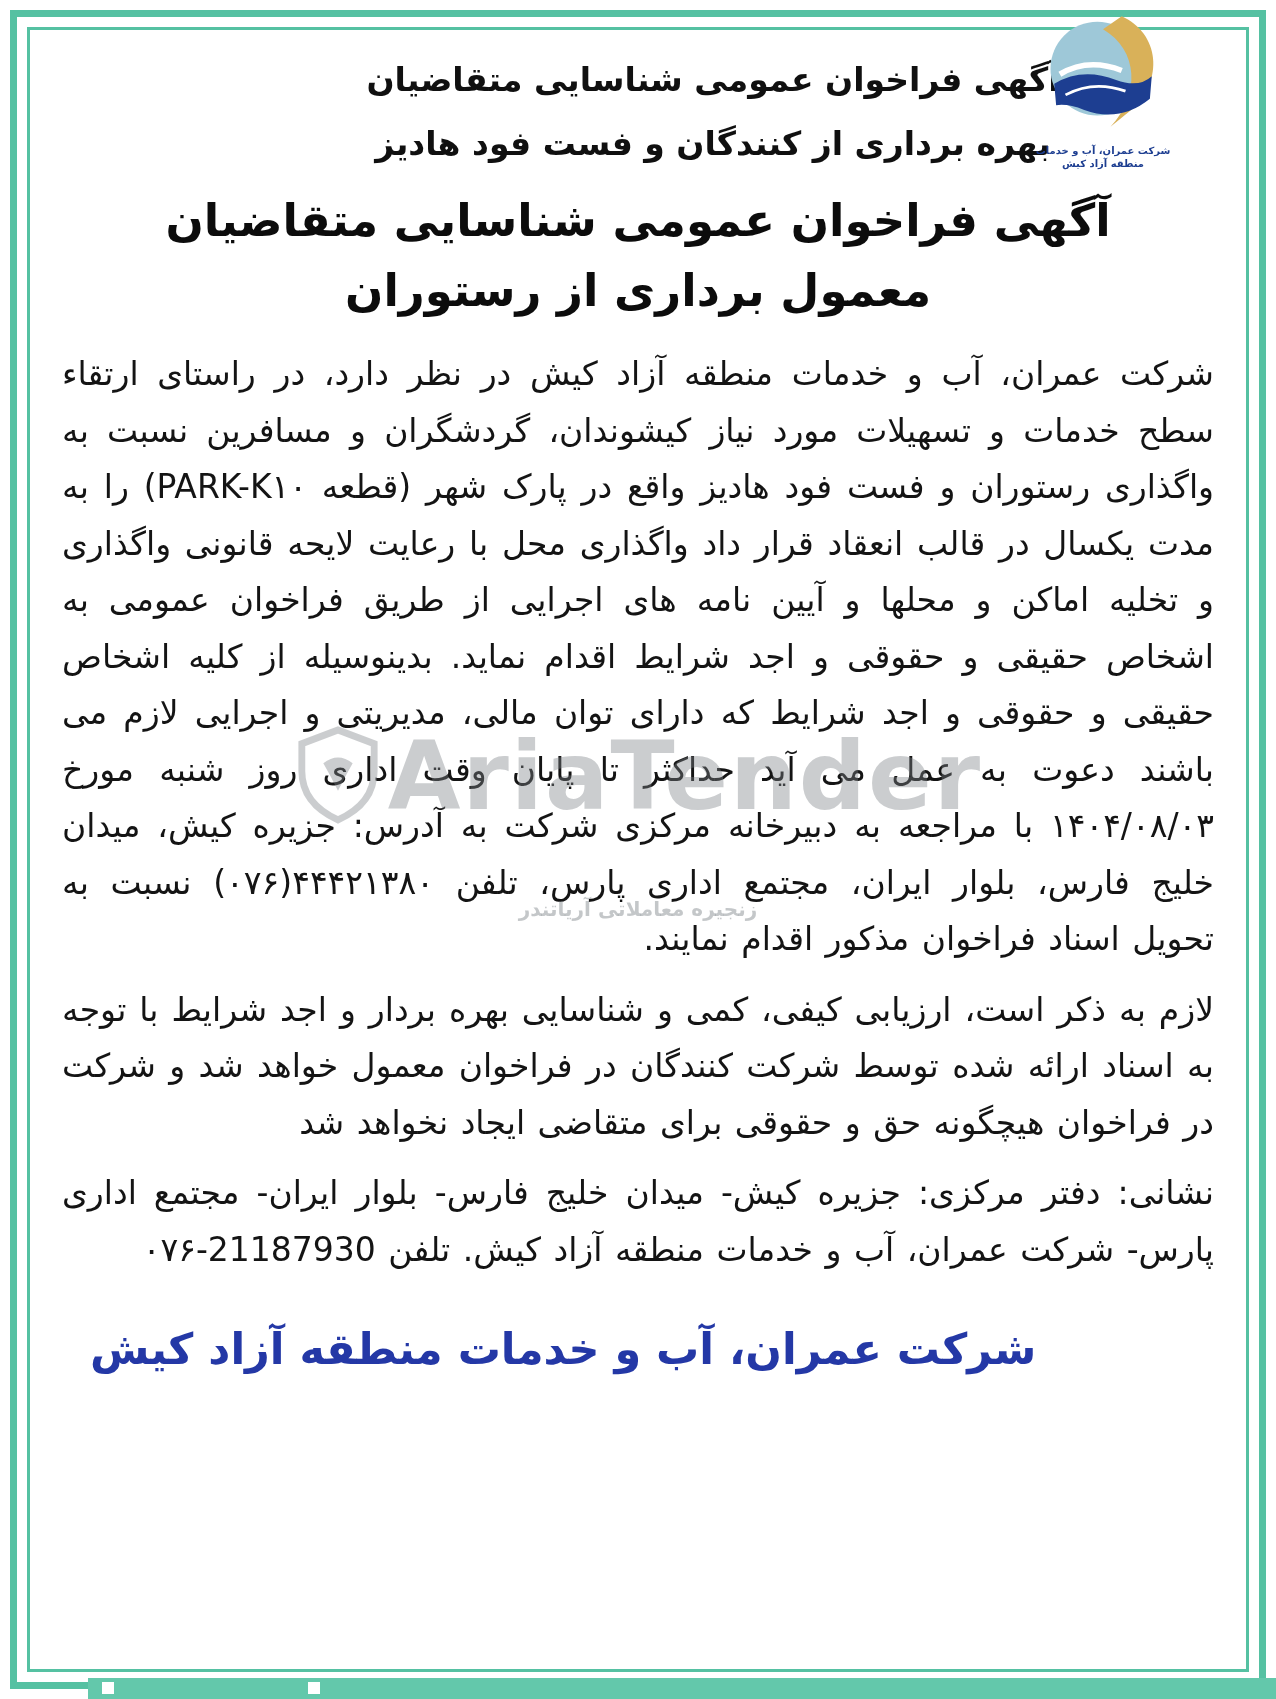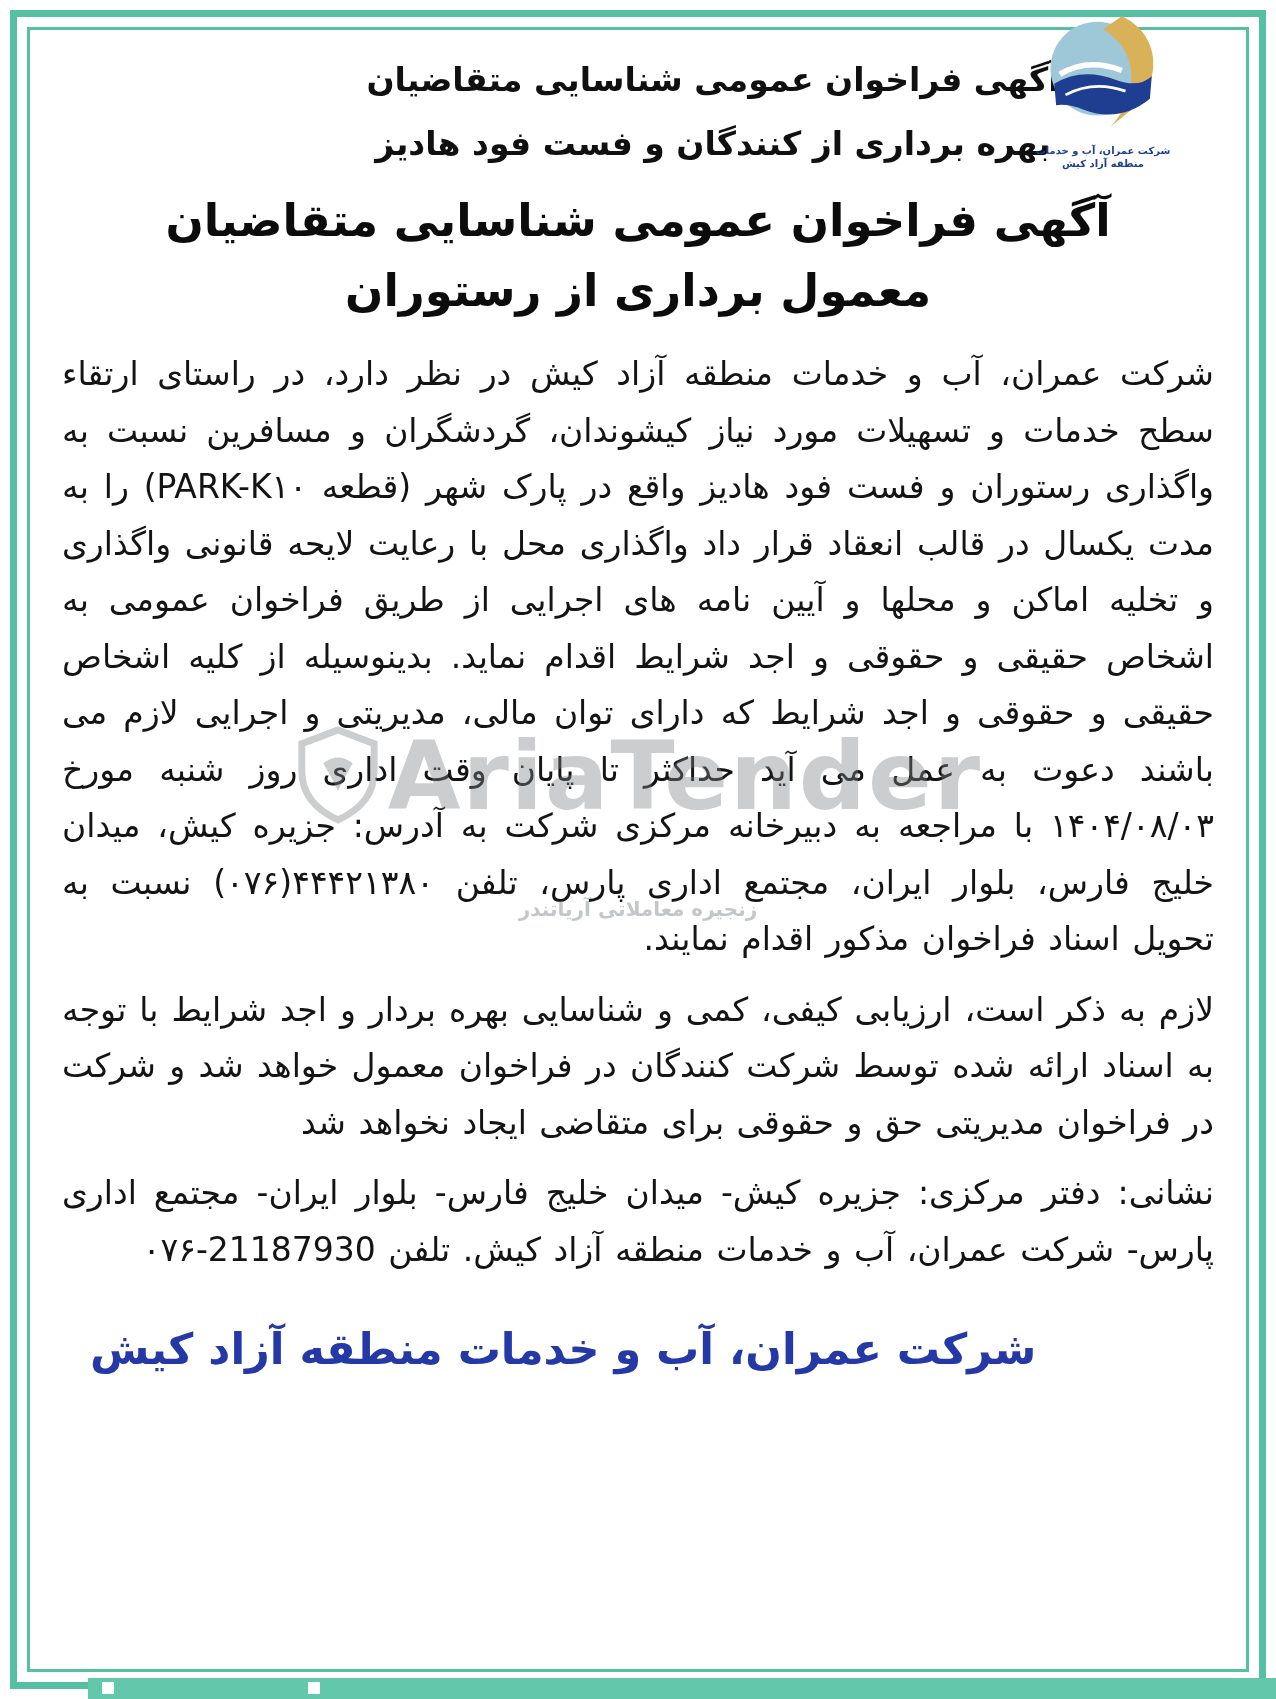--- a/index.html
+++ b/index.html
@@ -168,21 +168,21 @@
       <p class="header-line">آگهی فراخوان عمومی شناسایی متقاضیان</p>
       <p class="header-line">بهره برداری از کنندگان و فست فود هادیز</p>
     </div>
 
     <div class="title-block">
       <p class="title-line">آگهی فراخوان عمومی شناسایی متقاضیان</p>
       <p class="title-line">معمول برداری از رستوران</p>
     </div>
 
     <p class="body-text para first-para">شرکت عمران، آب و خدمات منطقه آزاد کیش در نظر دارد، در راستای ارتقاء سطح خدمات و تسهیلات مورد نیاز کیشوندان، گردشگران و مسافرین نسبت به واگذاری رستوران و فست فود هادیز واقع در پارک شهر (قطعه PARK-K۱۰) را به مدت یکسال در قالب انعقاد قرار داد واگذاری محل با رعایت لایحه قانونی واگذاری و تخلیه اماکن و محلها و آیین نامه های اجرایی از طریق فراخوان عمومی به اشخاص حقیقی و حقوقی و اجد شرایط اقدام نماید. بدینوسیله از کلیه اشخاص حقیقی و حقوقی و اجد شرایط که دارای توان مالی، مدیریتی و اجرایی لازم می باشند دعوت به عمل می آید حداکثر تا پایان وقت اداری روز شنبه مورخ ۱۴۰۴/۰۸/۰۳ با مراجعه به دبیرخانه مرکزی شرکت به آدرس: جزیره کیش، میدان خلیج فارس، بلوار ایران، مجتمع اداری پارس، تلفن ۴۴۴۲۱۳۸۰(۰۷۶) نسبت به تحویل اسناد فراخوان مذکور اقدام نمایند.</p>
-    <p class="body-text para">لازم به ذکر است، ارزیابی کیفی، کمی و شناسایی بهره بردار و اجد شرایط با توجه به اسناد ارائه شده توسط شرکت کنندگان در فراخوان معمول خواهد شد و شرکت در فراخوان مدیریتی حق و حقوقی برای متقاضی ایجاد نخواهد شد</p>
+    <p class="body-text para">لازم به ذکر است، ارزیابی کیفی، کمی و شناسایی بهره بردار و اجد شرایط با توجه به اسناد ارائه شده توسط شرکت کنندگان در فراخوان معمول خواهد شد و شرکت در فراخوان هیچگونه حق و حقوقی برای متقاضی ایجاد نخواهد شد</p>
     <p class="body-text para">نشانی: دفتر مرکزی: جزیره کیش- میدان خلیج فارس- بلوار ایران- مجتمع اداری پارس- شرکت عمران، آب و خدمات منطقه آزاد کیش. تلفن 21187930-۰۷۶</p>
 
 
     <div class="footer-company">شرکت عمران، آب و خدمات منطقه آزاد کیش</div>
 
   </div>
 
   <div class="watermark">
     <span>
       <svg width="88" height="100" viewBox="0 0 90 100" aria-hidden="true">

